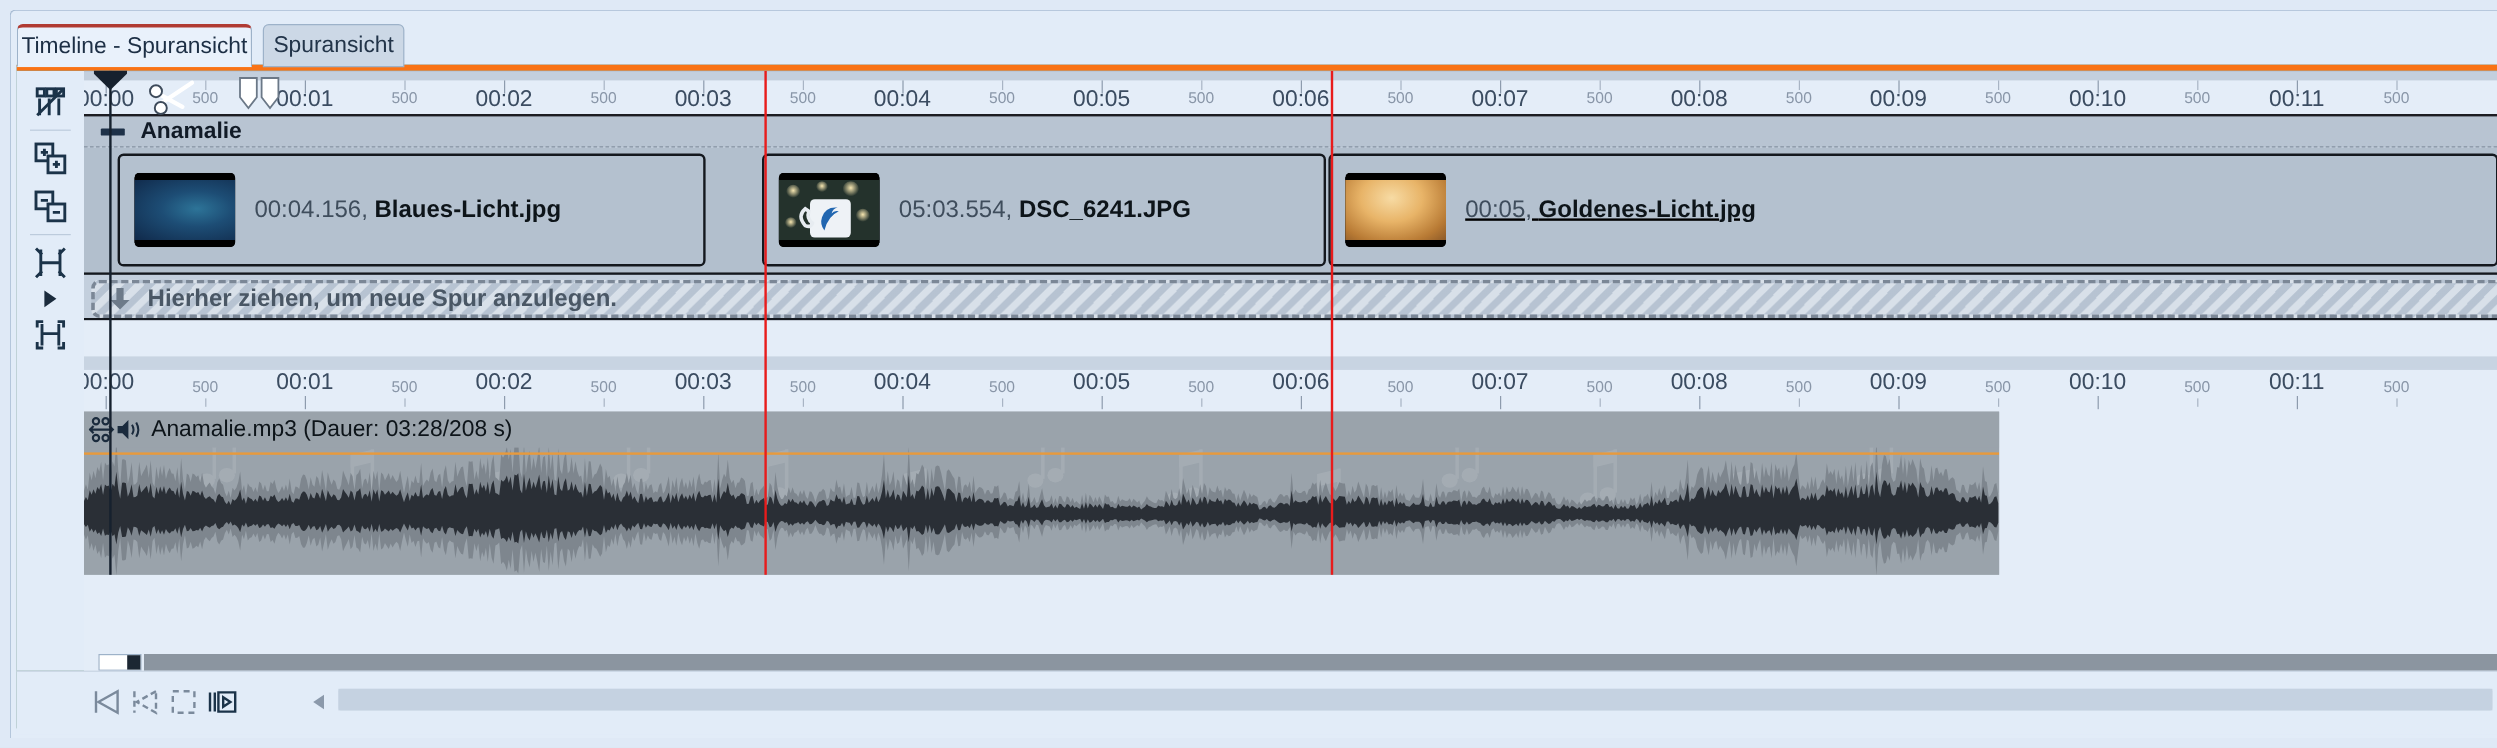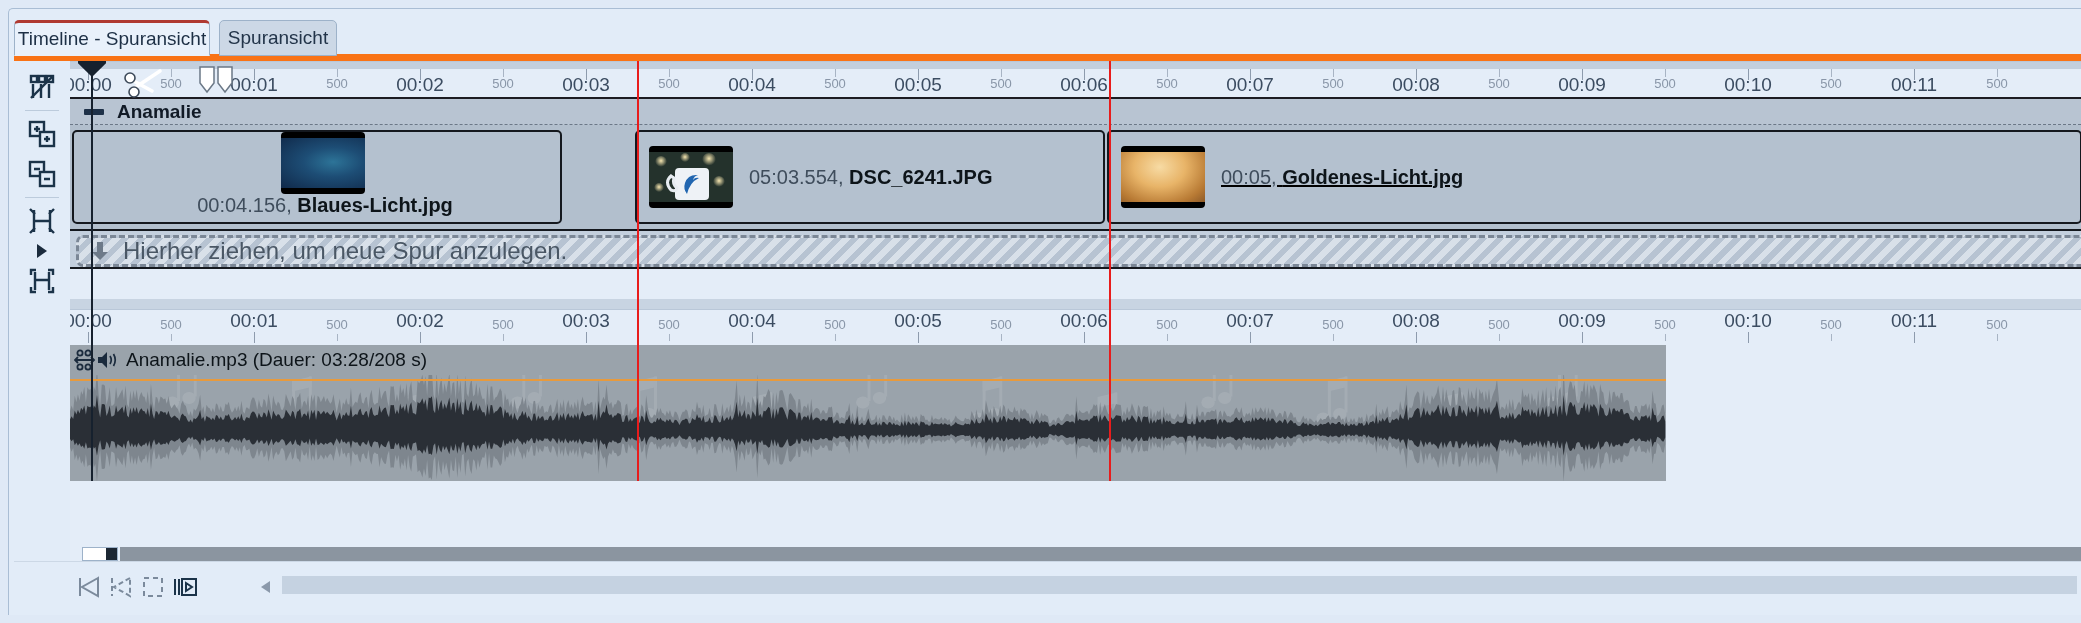--- a/index.html
+++ b/index.html
@@ -52,21 +52,21 @@
     border-bottom: 1px solid #9db2c9;
     color: #223449;
     z-index: 2;
   }
 
   
   .panel {
     position: absolute; left: 14px; top: 54px;
     width: 2067px; height: 553px;
     background: #14532d;
-    border-top: 7px solid #f97316;
+    border-top: 5px solid #f97316;
   }
 
   
   .lefttools {
     position: absolute; left: 0; top: 0;
     width: 56px; height: 500px;
     background: #e2ecf8;
     display: flex; flex-direction: column; align-items: center;
     padding-top: 6px;
   }
@@ -169,21 +169,21 @@
     border-bottom: 2px solid #14181e;
   }
   .dropinner {
     position: absolute; left: 6px; top: 4px; right: 0; height: 32px;
     border: 3px dashed #7b8796;
     border-radius: 7px 0 0 7px; border-right: none;
     background: repeating-linear-gradient(-45deg,
       rgba(255,255,255,0.35) 0 6px, rgba(140,155,172,0.22) 6px 12px);
     display: flex; align-items: center;
   }
-  .droptext { margin-left: 14px; font-size: 24px; color: #4a5765; }
+  .droptext { margin-left: 14px; font-size: 20px; color: #4a5765; font-weight: bold; }
 
   
   .spacer {
     position: absolute; left: 0; top: 208px;
     width: 2011px; height: 40px;
     background: #e4edf8;
   }
   .spacer .grey {
     position: absolute; left: 0; bottom: 0; width: 100%; height: 10px;
     background: #c8d4e2;
@@ -381,21 +381,21 @@
           <div class="tick minor" style="left: 1927px;"></div>
           <div class="mlabel" style="left: 1927px;">500</div>
         </div>
 
       <div class="chapter">
         <div class="collapse"></div>
         <div class="ctitle">Anamalie</div>
       </div>
 
       <div class="vtrack" id="video-track">
-          <div class="clip" style="left: 2px; width: 490px; flex-direction: column;">
+          <div class="clip" style="left: 28px; width: 490px;">
             <div class="thumb">
               <div class="img" style="background: radial-gradient(at 62% 48%, rgb(45, 116, 152) 0%, rgb(29, 77, 117) 40%, rgb(16, 41, 74) 100%);"></div>
             </div>
             <div class="clabel"><span class="tm">00:04.156, </span><span class="nm">Blaues-Licht.jpg</span></div>
           </div>
           <div class="clip" style="left: 565px; width: 470px;">
             <div class="thumb">
               <div class="img" style="background: linear-gradient(160deg, rgb(44, 58, 51) 0%, rgb(27, 42, 38) 45%, rgb(15, 26, 24) 100%);"><svg width="100%" height="100%" viewBox="0 0 84 50" preserveAspectRatio="none">
                   <defs>
                     <radialGradient id="bk" cx="50%" cy="40%">

